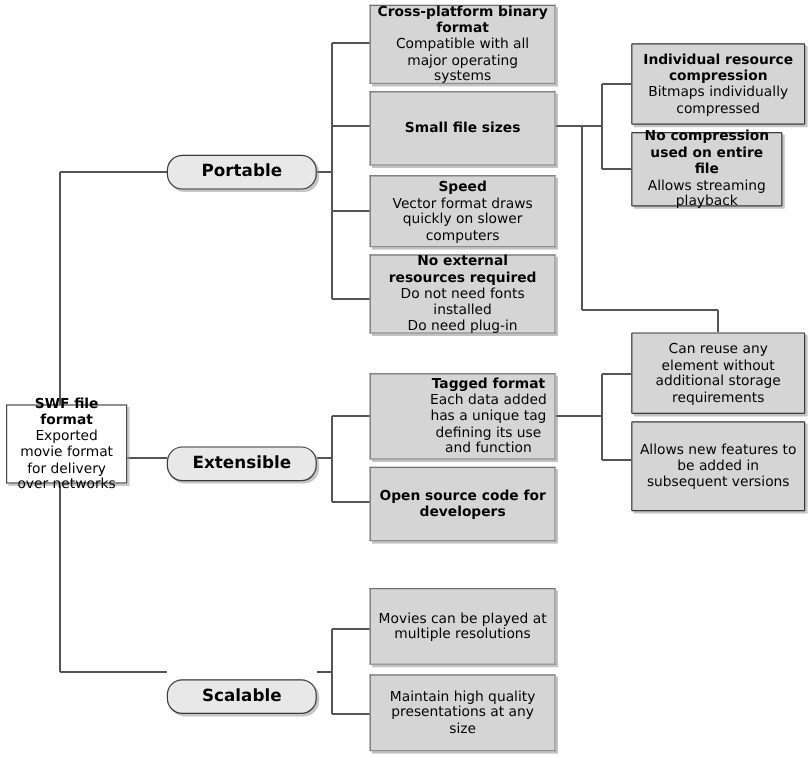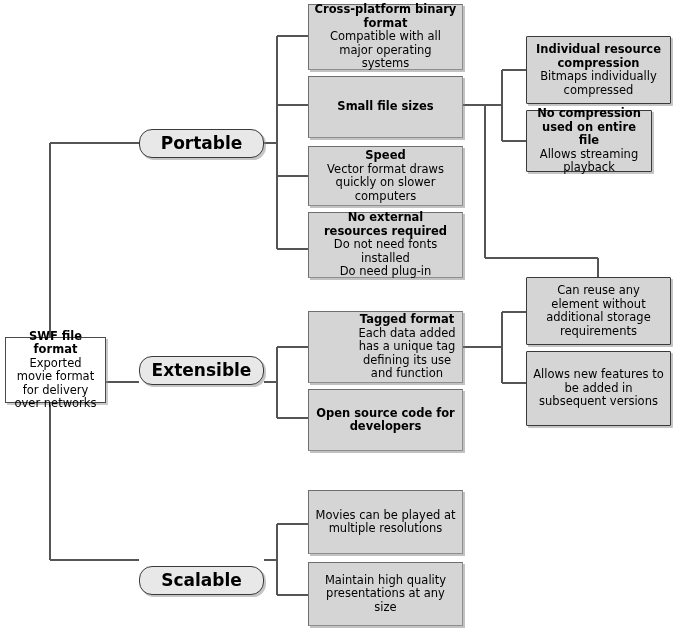--- a/index.html
+++ b/index.html
@@ -40,21 +40,21 @@
     font-size:11.5px;
   }
 
   
   .node.pill{
     border-radius:13px;
     background:#e8e8e8;
     border:1.5px solid #3a3a3a;
     box-shadow:2px 2px 0 rgba(140,140,140,.5);
   }
-  .node.pill .t{font-size:17px;}
+  .node.pill .t{font-size:14px;}
 
   
   .node.round{
     border-radius:1px;
     background:#d5d5d5;
     border:1.5px solid #3a3a3a;
     box-shadow:2px 2px 0 rgba(140,140,140,.5);
   }
 </style>
 </head>
@@ -109,21 +109,21 @@
 
   <div class="node root" style="left:5px;top:337px;width:101px;height:66px;">
     <span class="t">SWF file format</span>
     <span class="d">Exported movie format for delivery over networks</span>
   </div>
 
   <div class="node pill" style="left:139px;top:129px;width:125px;height:29px;">
     <span class="t">Portable</span>
   </div>
 
-  <div class="node pill" style="left:139px;top:356px;width:125px;height:29px;">
+  <div class="node pill" style="left:139px;top:372px;width:125px;height:29px;">
     <span class="t">Extensible</span>
   </div>
 
   <div class="node pill" style="left:139px;top:546px;width:125px;height:29px;margin-top:20px;">
     <span class="t">Scalable</span>
   </div>
 
   <div class="node" style="left:308px;top:4px;width:155px;height:66px;">
     <span class="t">Cross-platform binary format</span>
     <span class="d">Compatible with all major operating systems</span>

